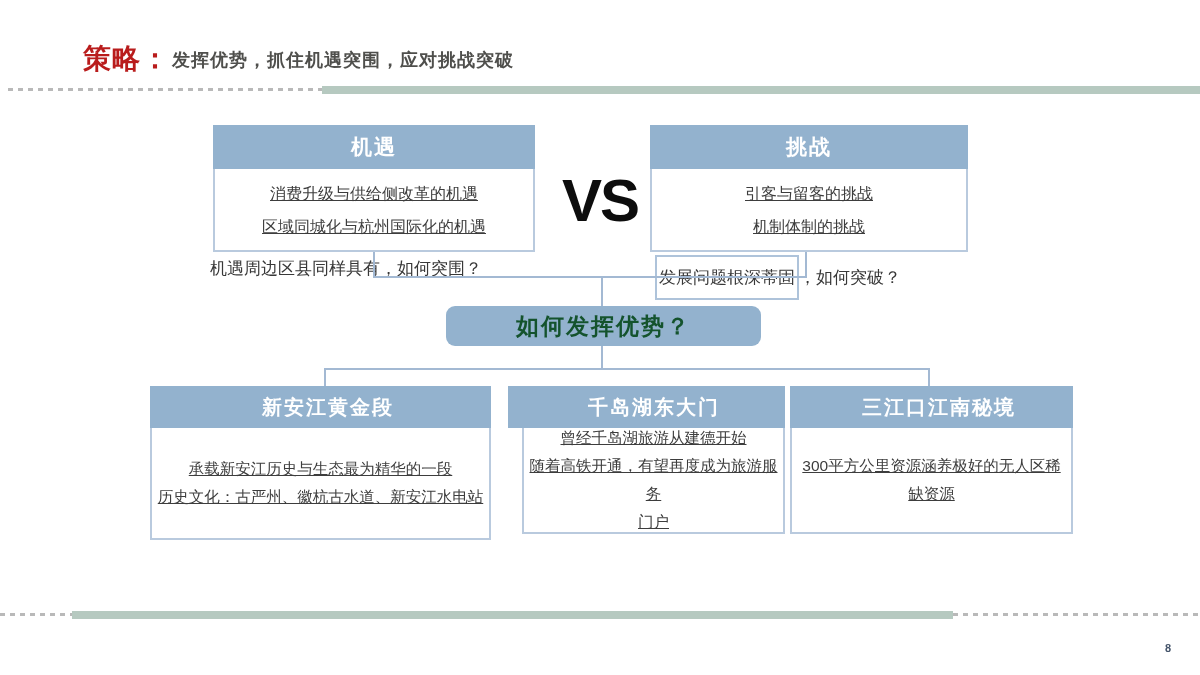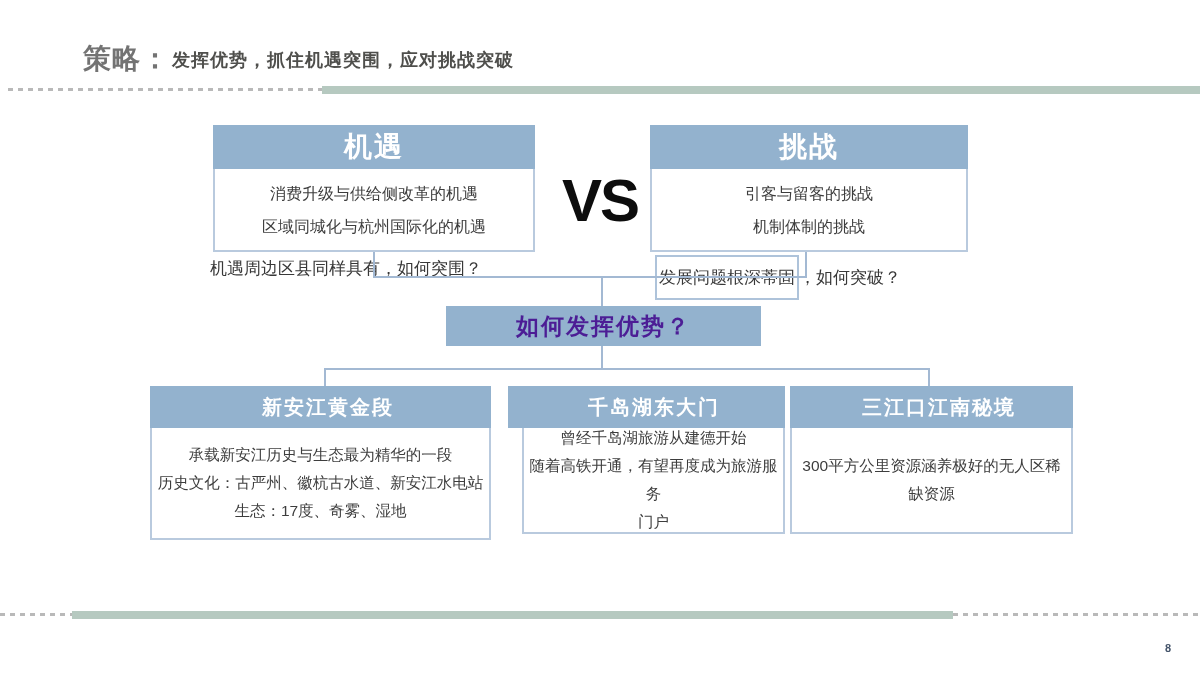--- a/index.html
+++ b/index.html
@@ -6,21 +6,21 @@
   body{
     width:1200px;height:675px;position:relative;background:#ffffff;
     font-family:"Liberation Sans","DejaVu Sans",sans-serif;
     overflow:hidden;
   }
   .abs{position:absolute;}
 
   
   .title-main{
     position:absolute;left:83px;top:40px;
-    font-size:28px;font-weight:bold;color:#737373;letter-spacing:1px;
+    font-size:28px;font-weight:bold;color:#b91c1c;letter-spacing:1px;
   }
   .title-sub{
     position:absolute;left:172px;top:48px;
     font-size:18px;font-weight:bold;color:#4f4f4c;letter-spacing:1px;text-align:center;
   }
 
   
   .dash-line{
     position:absolute;height:3px;
     background:repeating-linear-gradient(90deg,#b9b9b9 0 5px,transparent 5px 10px);
@@ -30,44 +30,44 @@
   
   .vbox{position:absolute;}
   .vbox-header{
     background:#93b2ce;color:#ffffff;font-weight:bold;
     display:flex;align-items:center;justify-content:center;
     letter-spacing:2px;
   }
   .vbox-body{
     border:2px solid #b9cade;border-top:none;background:#ffffff;
     display:flex;flex-direction:column;align-items:center;justify-content:center;
-    color:#3d3d3d;text-align:center;
+    color:#3d3d3d;text-align:center;text-decoration:underline;
   }
-  .tall-header{height:44px;font-size:28px;}
+  .tall-header{height:44px;font-size:21px;}
   .short-header{height:42px;font-size:20px;padding-left:15px;}
   .top-body{height:81px;font-size:16px;line-height:33px;}
   .bottom-body{font-size:15.5px;line-height:28px;}
 
   .vs{
     position:absolute;left:545px;top:160px;width:110px;height:80px;
     font-size:60px;font-weight:900;color:#0d0d0d;
     display:flex;align-items:center;justify-content:center;letter-spacing:-2px;
   }
 
   .caption{position:absolute;font-size:17px;color:#383838;white-space:nowrap;text-align:right;}
   .caption .boxed{
     border:2px solid #aec3da;padding:9px 2px;display:inline-block;
   }
 
   .connector{position:absolute;background:#a3b9d3;}
 
   .question-box{
     position:absolute;left:446px;top:306px;width:315px;height:40px;
-    background:#93b2ce;color:#4c1d95;font-size:23px;font-weight:bold;
-    display:flex;align-items:center;justify-content:center;letter-spacing:2px;
+    background:#93b2ce;color:#14532d;font-size:23px;font-weight:bold;
+    display:flex;align-items:center;justify-content:center;letter-spacing:2px;border-radius:9px;
   }
 
   .page-number{
     position:absolute;left:1160px;top:642px;width:16px;
     font-size:11px;font-weight:bold;color:#44546a;text-align:center;
   }
 </style>
 </head>
 <body>
 
@@ -110,21 +110,20 @@
 <div class="connector" style="left:601px;top:346px;width:2px;height:23px;"></div>
 <div class="connector" style="left:324px;top:368px;width:606px;height:2px;"></div>
 <div class="connector" style="left:324px;top:368px;width:2px;height:18px;"></div>
 <div class="connector" style="left:928px;top:368px;width:2px;height:18px;"></div>
 
 <div class="vbox" style="left:150px;top:386px;width:341px;">
   <div class="vbox-header short-header">新安江黄金段</div>
   <div class="vbox-body bottom-body" style="height:110px;">
     <div>承载新安江历史与生态最为精华的一段</div>
     <div>历史文化：古严州、徽杭古水道、新安江水电站</div>
-    <div>生态：17度、奇雾、湿地</div>
   </div>
 </div>
 
 <div class="vbox" style="left:508px;top:386px;width:277px;">
   <div class="vbox-header short-header">千岛湖东大门</div>
   <div class="vbox-body bottom-body" style="height:104px;margin-left:14px;">
     <div>曾经千岛湖旅游从建德开始</div>
     <div>随着高铁开通，有望再度成为旅游服务</div>
     <div>门户</div>
   </div>

